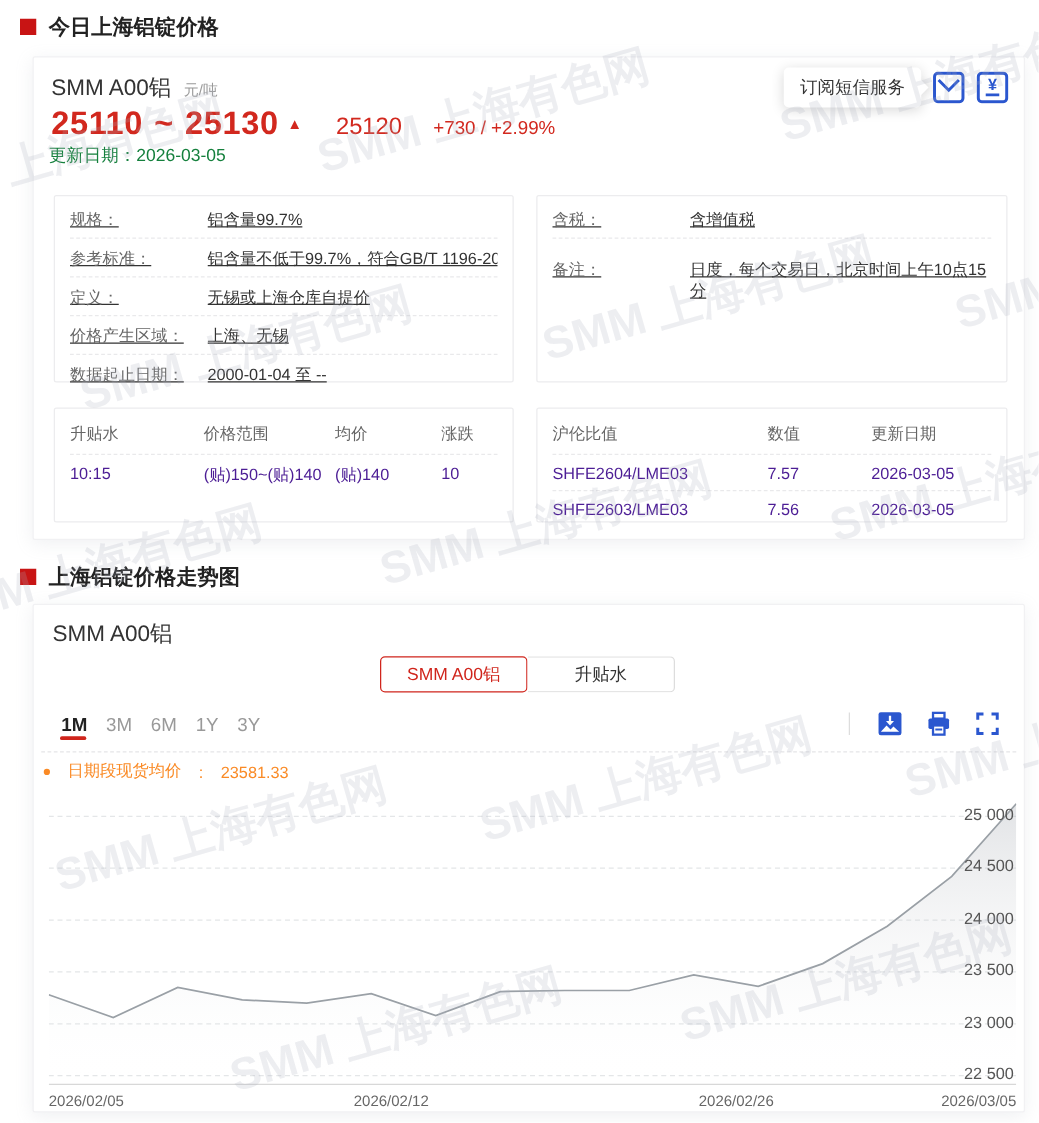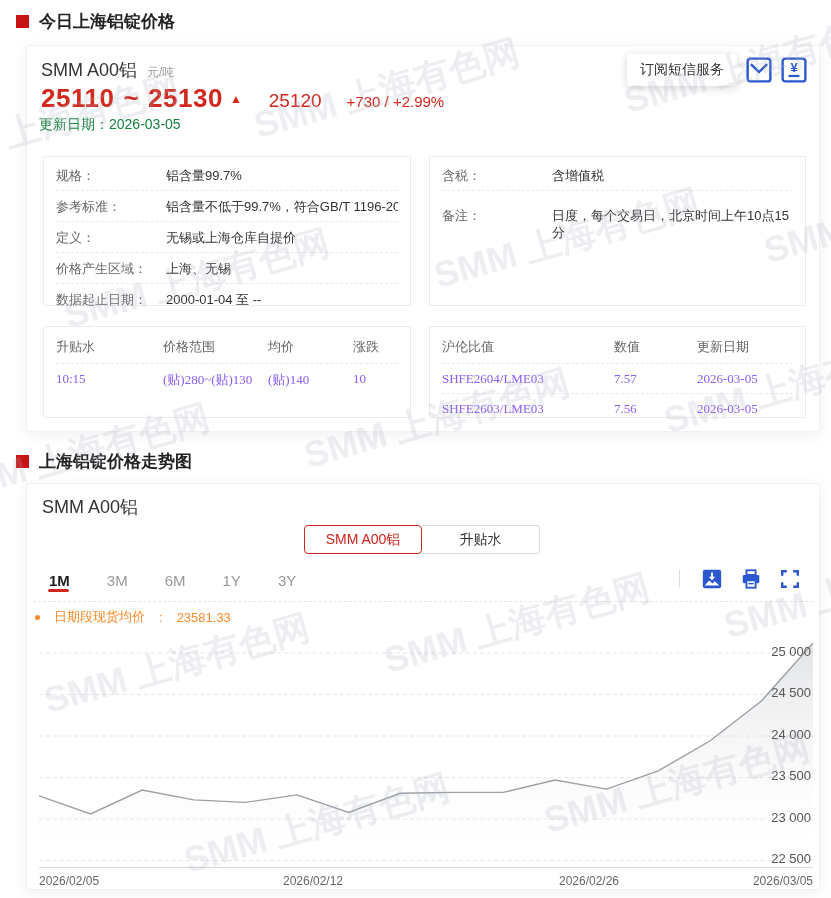--- a/index.html
+++ b/index.html
@@ -37,38 +37,38 @@
   .price-avg { font-size:19px; color:#d2281e; margin-left:27px; }
   .price-chg { font-size:15px; color:#d2281e; margin-left:25px; }
   .update-row { position:absolute; top:70px; left:12px; font-size:14px; color:#15803d; }
   
   .ibox { position:absolute; border:1px solid #ececee; border-radius:2px;
           padding:3px 12px; font-size:13px; background:#fff; }
   #box-spec  { left:16px;  top:110px; width:368px; height:150px; }
   #box-tax   { left:402px; top:110px; width:377px; height:150px; }
   #box-prem  { left:16px;  top:280px; width:368px; height:92px; }
   #box-ratio { left:402px; top:280px; width:377px; height:92px; }
-  .irow { display:flex; padding:7px 0 6px; border-bottom:1px dashed #e9e9eb; line-height:17px; }
+  .irow { display:flex; padding:7px 0 6px; border-bottom:1px dashed #e9e9eb; line-height:17px;text-decoration:underline; }
   .irow:last-child { border-bottom:none; }
   .ilabel { width:110px; flex:none; color:#666; }
   .ival { flex:1; color:#333; white-space:nowrap; overflow:hidden; }
   .ival.wrap { white-space:normal; }
   .grid4 { display:grid; grid-template-columns:107px 105px 85px 1fr; }
   .grid3 { display:grid; grid-template-columns:172px 83px 1fr; }
   .thead { color:#666; padding:8px 0 7px; border-bottom:1px dashed #e9e9eb; }
-  .trow  { color:#8b5cf6; padding:7px 0 6px;font-family:Liberation Serif, serif; }
+  .trow  { color:#4c1d95; padding:7px 0 6px; }
   .trow.dashed { border-bottom:1px dashed #e9e9eb; }
   
   .chart-title { position:absolute; top:11px; left:15px; font-size:18px; color:#333; }
   .toggle { position:absolute; top:41px; left:277px; display:flex; }
   .tg { width:118px; height:29px; line-height:27px; text-align:center; font-size:14px;
         background:#fff; cursor:pointer; }
   .tg.active { border:1px solid #d0251c; color:#d0251c; border-radius:4px; }
   .tg.idle { border:1px solid #ddd; border-left:none; color:#333; border-radius:0 4px 4px 0; }
-  .ranges { position:absolute; top:88px; left:22px; display:flex; gap:37px; font-size:15px; color:#999; }
+  .ranges { position:absolute; top:88px; left:22px; display:flex; gap:15px; font-size:15px; color:#999; }
   .ranges .r { cursor:pointer; }
   .ranges .r.active { color:#222; font-weight:bold; }
   .r-underline { position:absolute; top:105px; left:21px; width:21px; height:3px;
                  background:#d0251c; border-radius:2px; }
   .ctoolbar { position:absolute; top:84px; right:18px; display:flex; align-items:center; gap:17px; }
   .vdiv { width:1px; height:18px; background:#ddd; margin-right:4px; }
   .cicon { width:22px; height:22px; cursor:pointer; }
   .cdash { position:absolute; top:117px; left:6px; right:6px; border-top:1px dashed #e5e5e7; }
   .legend { position:absolute; top:124px; left:8px; display:flex; align-items:center; gap:14px;
             font-size:13px; color:#fa8a25; cursor:pointer; }
@@ -162,21 +162,21 @@
 
   <div class="ibox" id="box-prem">
     <div class="grid4 thead">
       <span>升贴水</span>
       <span>价格范围</span>
       <span>均价</span>
       <span>涨跌</span>
     </div>
     <div class="grid4 trow">
       <span>10:15</span>
-      <span>(贴)280~(贴)130</span>
+      <span>(贴)150~(贴)140</span>
       <span>(贴)140</span>
       <span>10</span>
     </div>
   </div>
 
   <div class="ibox" id="box-ratio">
     <div class="grid3 thead">
       <span>沪伦比值</span>
       <span>数值</span>
       <span>更新日期</span>

